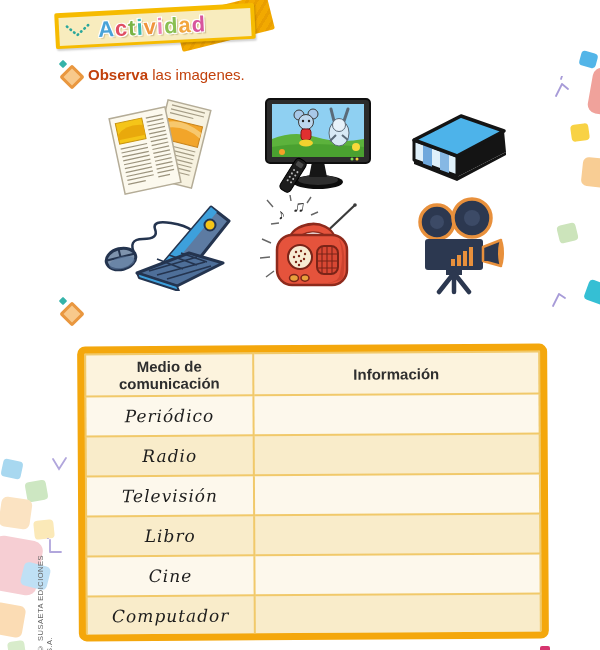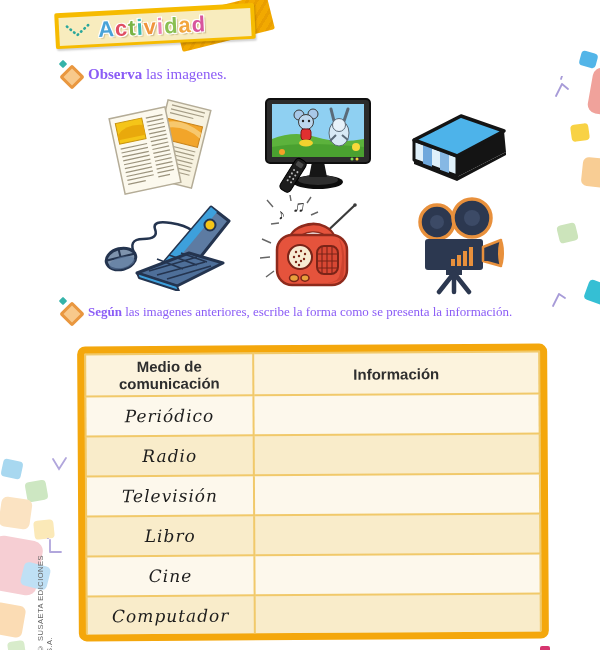--- a/index.html
+++ b/index.html
@@ -19,21 +19,21 @@
   .banner-letter{font-weight:bold;font-size:22px;letter-spacing:1px;
     text-shadow:-1px -1px 0 #fff,1px -1px 0 #fff,-1px 1px 0 #fff,1px 1px 0 #fff,2px 2px 1px rgba(90,60,0,.25);}
   .dotted-v{margin-right:7px;flex:0 0 auto;}
 
   
   .bullet{position:absolute;width:22px;height:24px;}
   .bullet .main{position:absolute;left:4px;top:6px;width:12px;height:12px;
     background:#f8c98b;border:3px solid #e9973f;transform:rotate(45deg);border-radius:2px;}
   .bullet .mini{position:absolute;left:1px;top:-1px;width:6px;height:6px;
     background:#35b3a9;transform:rotate(45deg);border-radius:1px;}
-  .inst-text{position:absolute;color:#8b5cf6;white-space:nowrap;font-family:Liberation Serif, serif;}
+  .inst-text{position:absolute;color:#c2410c;white-space:nowrap;}
   #inst1-text{left:88px;top:66px;font-size:15px;}
   #inst2-text{left:88px;top:304px;font-size:13px;}
   .inst-text b{font-weight:bold;}
 
   
   .illus{position:absolute;}
   .img-newspaper{left:100px;top:98px;}
   .img-tv{left:256px;top:95px;}
   .img-book{left:400px;top:106px;}
   .img-laptop{left:93px;top:197px;}
@@ -204,21 +204,20 @@
     <polygon points="82,52 100,45 100,71 82,66" fill="#2c3850" stroke="#e8903c" stroke-width="2.5" stroke-linejoin="round"></polygon>
     <ellipse cx="100" cy="58" rx="3" ry="13" fill="#e8903c"></ellipse>
     <rect x="45" y="75" width="16" height="5" fill="#2c3850"></rect>
     <path d="M53 78 L38 97 M53 78 L53 97 M53 78 L68 97" stroke="#2c3850" stroke-width="4.5" stroke-linecap="round"></path>
   </svg>
 
   <div class="bullet" style="left:59px;top:299px;">
     <span class="mini"></span>
     <span class="main"></span>
   </div>
-  <div class="inst-text" id="inst2-text"><b>Según</b><span> las imagenes anteriores, escribe la forma como se presenta la información.</span></div>
 
   <div class="table-wrap">
     <table class="media">
       <colgroup>
           <col class="c1">
           <col class="c2">
         </colgroup>
       <tbody>
           <tr>
         <th class="hdr">Medio de comunicación</th>

